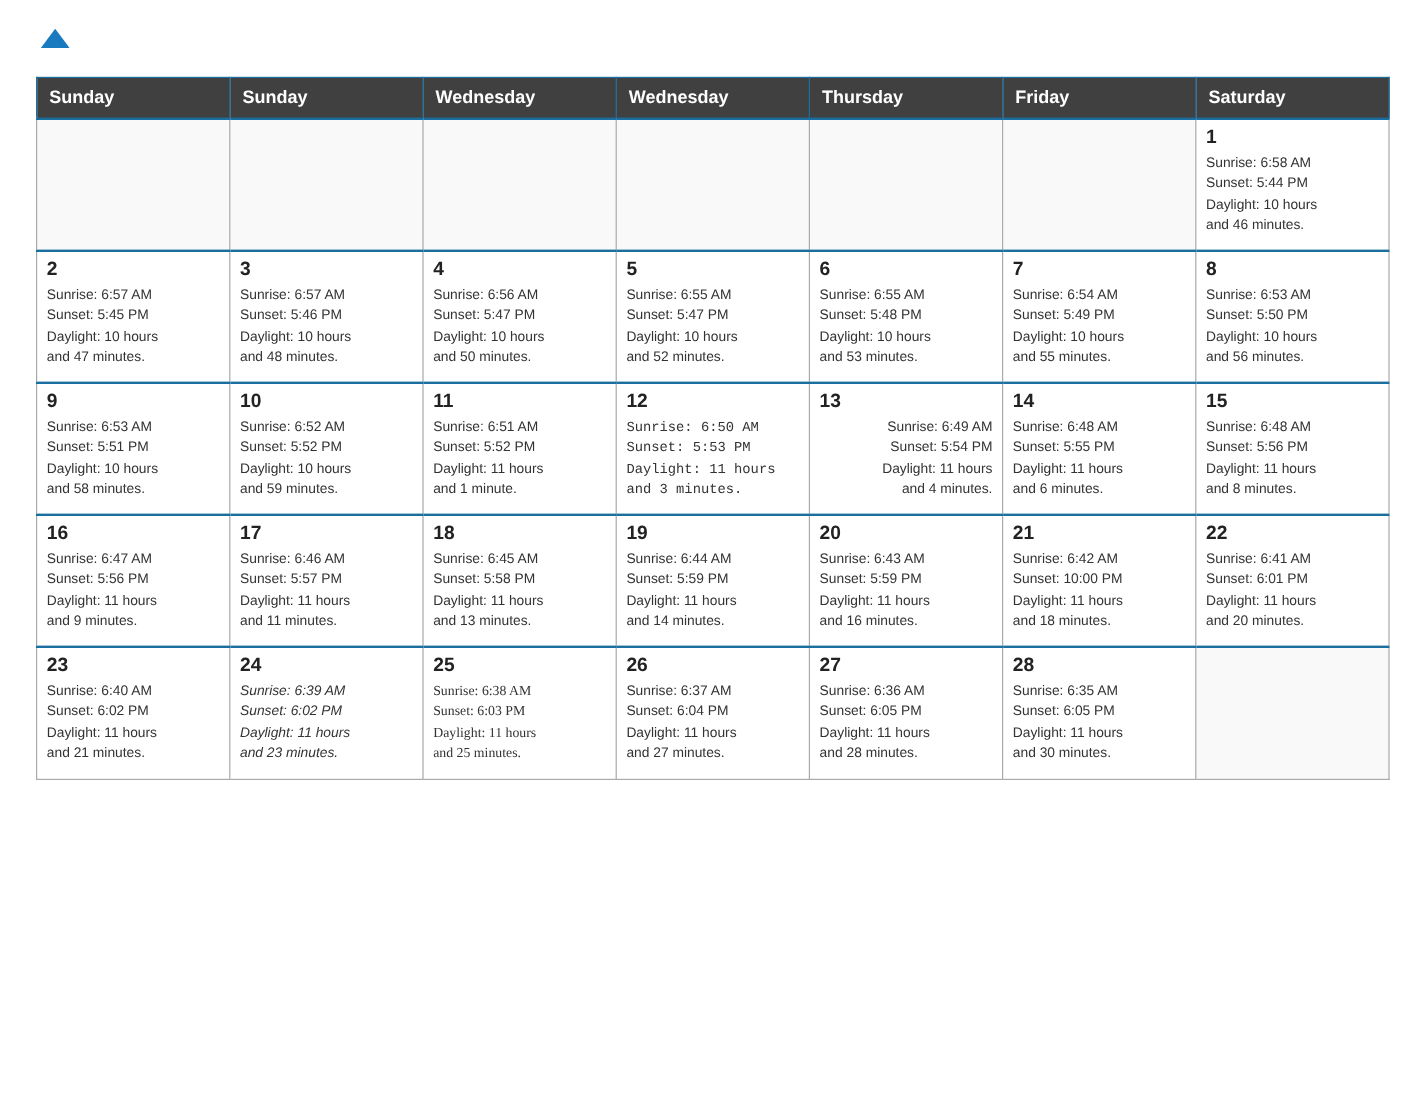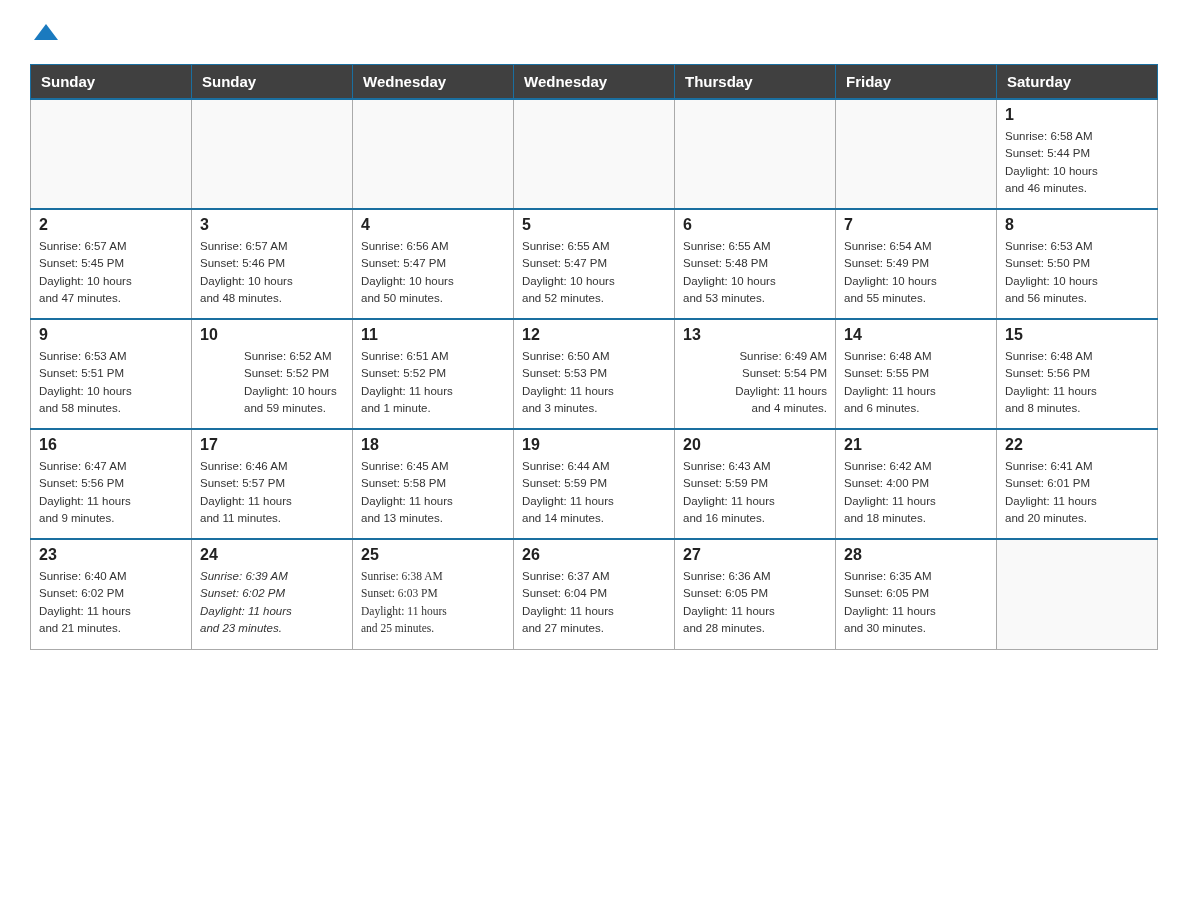--- a/index.html
+++ b/index.html
@@ -188,35 +188,35 @@
       <tr class="week-row">
         <td>
           <div class="day-number">9</div>
           <div class="day-info" style="white-space: pre-line;">Sunrise: 6:53 AM
 Sunset: 5:51 PM
 Daylight: 10 hours
 and 58 minutes.</div>
         </td>
         <td>
           <div class="day-number">10</div>
-          <div class="day-info" style="white-space: pre-line; margin-left: 44px;">Sunrise: 6:52 AM
+          <div class="day-info" style="white-space: pre-line;">Sunrise: 6:52 AM
 Sunset: 5:52 PM
 Daylight: 10 hours
 and 59 minutes.</div>
         </td>
         <td>
           <div class="day-number">11</div>
           <div class="day-info" style="white-space: pre-line;">Sunrise: 6:51 AM
 Sunset: 5:52 PM
 Daylight: 11 hours
 and 1 minute.</div>
         </td>
         <td>
           <div class="day-number">12</div>
-          <div class="day-info" style="white-space: pre-line;">Sunrise: 6:50 AM
+          <div class="day-info" style="white-space: pre-line; font-family: Liberation Mono, monospace;">Sunrise: 6:50 AM
 Sunset: 5:53 PM
 Daylight: 11 hours
 and 3 minutes.</div>
         </td>
         <td>
           <div class="day-number">13</div>
           <div class="day-info" style="white-space: pre-line; text-align: right;">Sunrise: 6:49 AM
 Sunset: 5:54 PM
 Daylight: 11 hours
 and 4 minutes.</div>
@@ -268,21 +268,21 @@
         <td>
           <div class="day-number">20</div>
           <div class="day-info" style="white-space: pre-line;">Sunrise: 6:43 AM
 Sunset: 5:59 PM
 Daylight: 11 hours
 and 16 minutes.</div>
         </td>
         <td>
           <div class="day-number">21</div>
           <div class="day-info" style="white-space: pre-line;">Sunrise: 6:42 AM
-Sunset: 4:00 PM
+Sunset: 10:00 PM
 Daylight: 11 hours
 and 18 minutes.</div>
         </td>
         <td>
           <div class="day-number">22</div>
           <div class="day-info" style="white-space: pre-line;">Sunrise: 6:41 AM
 Sunset: 6:01 PM
 Daylight: 11 hours
 and 20 minutes.</div>
         </td>

